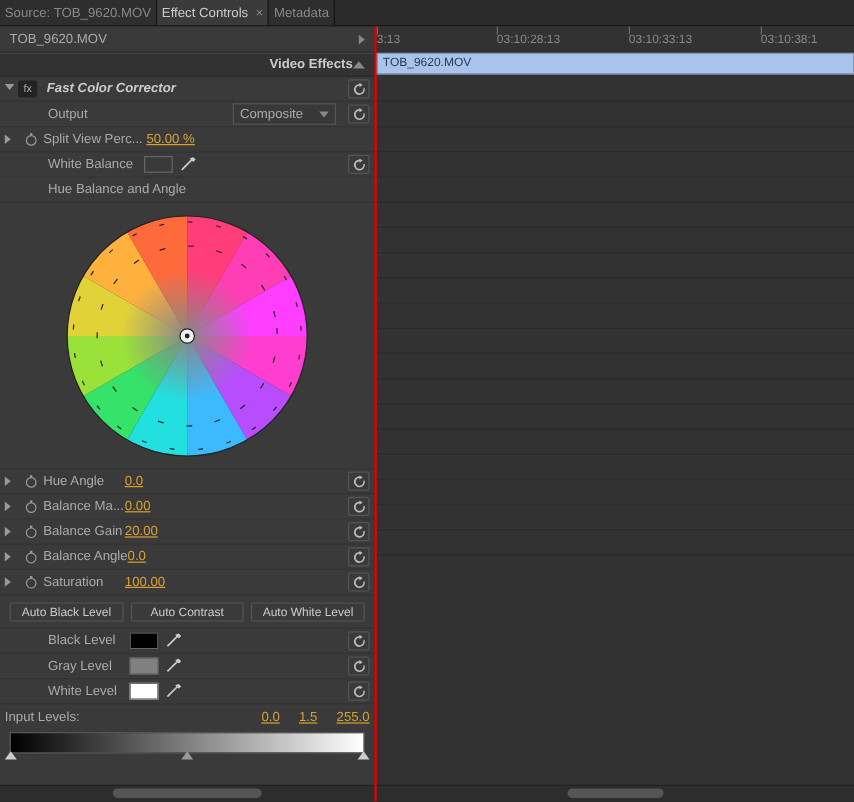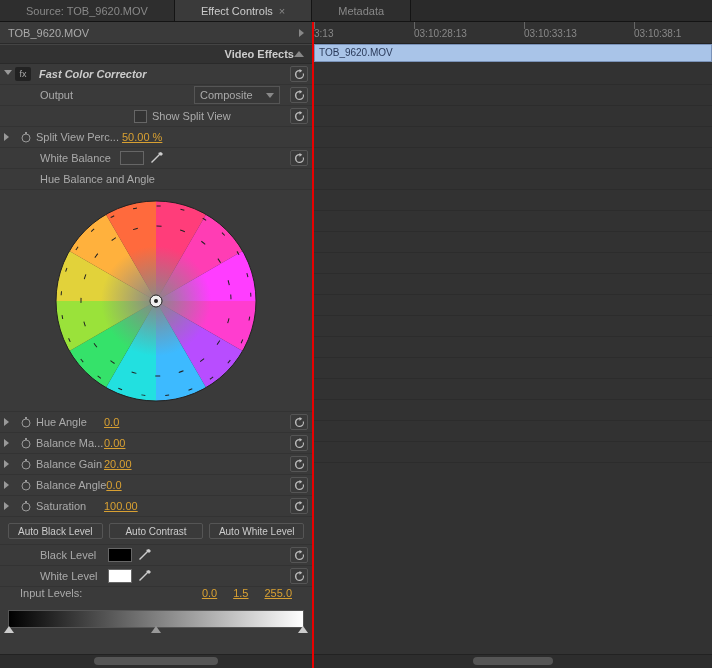--- a/index.html
+++ b/index.html
@@ -1,18 +1,18 @@
 <!DOCTYPE html>
 <html><head>
 <meta charset="utf-8">
 <style>
 *{margin:0;padding:0;box-sizing:border-box;font-family:"Segoe UI",Arial,sans-serif;user-select:none}
 body{background:#1a1a1a;color:#aaa;font-size:11px;width:712px;height:668px;overflow:hidden}
 .tabs{display:flex;background:#2a2a2a;height:22px;border-bottom:1px solid #141414}
-.tab{padding:0 26px;line-height:22px;color:#888;border-right:1px solid #141414;background:#2e2e2e}
+.tab{padding:0 4px;line-height:22px;color:#888;border-right:1px solid #141414;background:#2e2e2e}
 .tab.active{background:#3a3a3a;color:#ccc}
 .tab .close{margin-left:6px;color:#888;cursor:pointer}
 .main{display:flex;height:calc(100% - 22px)}
 .left{width:312px;background:#3a3a3a;display:flex;flex-direction:column}
 .right{flex:1;background:#323232;position:relative}
 .right-inner{position:absolute;inset:0;border-left:2px solid #e80000}
 .clip-hdr{display:flex;justify-content:space-between;align-items:center;height:22px;padding:0 8px;border-bottom:1px solid #2a2a2a}
 .arrow-r{width:0;height:0;border-top:4px solid transparent;border-bottom:4px solid transparent;border-left:5px solid #888}
 .section-hdr{display:flex;justify-content:flex-end;align-items:center;height:20px;padding:0 8px;background:#323232;border-top:1px solid #444;border-bottom:1px solid #2a2a2a;font-weight:bold;color:#ccc}
 .tri-up{width:0;height:0;border-left:5px solid transparent;border-right:5px solid transparent;border-bottom:6px solid #888}
@@ -32,21 +32,21 @@
 .val{color:#d8a032;text-decoration:underline;cursor:text}
 .dropdown{width:86px;height:18px;background:#383838;border:1px solid #555;display:flex;align-items:center;padding:0 5px;justify-content:space-between}
 .dropdown .dd-arrow{width:0;height:0;border-left:4px solid transparent;border-right:4px solid transparent;border-top:5px solid #888}
 .checkbox{width:13px;height:13px;border:1px solid #666;background:#333;margin-right:5px}
 .swatch{width:24px;height:14px;border:1px solid #666;margin-right:6px}
 .eyedrop{width:14px;height:14px}
 .eyedrop svg{width:14px;height:14px}
 .wheel-wrap{height:222px;display:flex;align-items:center;justify-content:center;border-bottom:1px solid #333}
 .btn-row{display:flex;gap:6px;padding:4px 8px;height:28px;align-items:center;border-bottom:1px solid #333}
 .btn{flex:1;height:16px;background:#3a3a3a;border:1px solid #555;border-radius:2px;text-align:center;line-height:16px;font-size:10px;color:#ccc}
-.levels-row{display:flex;align-items:flex-start;height:21px;padding:0 20px;gap:16px}
+.levels-row{display:flex;align-items:center;height:21px;padding:0 4px;gap:16px}
 .levels-track{position:relative;height:18px;margin:2px 8px 4px;background:linear-gradient(to right,#000,#fff);border:1px solid #555}
 .levels-track .handle{position:absolute;bottom:-6px;width:0;height:0;border-left:5px solid transparent;border-right:5px solid transparent;border-bottom:7px solid #ccc}
 .scroll-bottom{height:14px;background:#2d2d2d;border-top:1px solid #222;position:relative;margin-top:auto}
 .scroll-thumb{position:absolute;left:30%;width:40%;top:2px;height:8px;background:#555;border-radius:4px}
 .ruler{height:22px;background:#323232;border-bottom:1px solid #222;display:flex;position:relative;color:#888;font-size:10px}
 .ruler .tick{position:absolute;top:0;height:100%}
 .ruler .tick::before{content:"";position:absolute;top:0;left:0;width:1px;height:7px;background:#666}
 .ruler .tick span{position:absolute;top:6px;left:0}
 .clip-bar{position:absolute;top:22px;left:0;right:0;height:18px;background:#a9c4e8;border:1px solid #7a92b8;color:#2a3a5a;padding:0 4px;line-height:16px;font-size:10px}
 .track-lines{position:absolute;top:42px;left:0;right:0;bottom:14px}
@@ -99,30 +99,20 @@
           <span class="dd-arrow"></span>
       </div>
       <span style="width:10px"></span>
       <span class="reset">
           <svg viewBox="0 0 12 12">
             <path d="M6 1a5 5 0 1 0 4.9 4H9.5A3.5 3.5 0 1 1 6 2.5V4l3-2-3-2v1z" fill="#bbb"></path>
           </svg>
         </span>
     </div>
 
-    <div class="prop-row">
-      <span style="width:130px"></span>
-      <span class="checkbox"></span>
-      <span class="label-wide">Show Split View</span>
-      <span class="reset">
-          <svg viewBox="0 0 12 12">
-            <path d="M6 1a5 5 0 1 0 4.9 4H9.5A3.5 3.5 0 1 1 6 2.5V4l3-2-3-2v1z" fill="#bbb"></path>
-          </svg>
-        </span>
-    </div>
 
 
     <div class="prop-row">
       <span class="tw"></span>
       <span style="width:8px"></span>
       <span class="stopwatch"><svg viewBox="0 0 12 12">
             <circle cx="6" cy="7" r="4" fill="none" stroke="#999"></circle>
             <rect x="5" y="1" width="2" height="2" fill="#999"></rect>
           </svg></span>
       <span class="label" style="min-width:86px">Split View Perc...</span>
@@ -284,20 +274,34 @@
           </svg></span>
       <span class="spacer"></span>
       <span class="reset">
           <svg viewBox="0 0 12 12">
             <path d="M6 1a5 5 0 1 0 4.9 4H9.5A3.5 3.5 0 1 1 6 2.5V4l3-2-3-2v1z" fill="#bbb"></path>
           </svg>
         </span>
     </div>
     <div class="prop-row">
       <span class="ind36"></span>
+      <span class="label">Gray Level</span>
+      <span class="swatch" style="background:#808080"></span>
+      <span class="eyedrop"><svg viewBox="0 0 14 14">
+            <path d="M11 1l2 2-2 2-1-1-6 6-2 2-1-1 2-2 6-6-1-1z" fill="#ccc"></path>
+          </svg></span>
+      <span class="spacer"></span>
+      <span class="reset">
+          <svg viewBox="0 0 12 12">
+            <path d="M6 1a5 5 0 1 0 4.9 4H9.5A3.5 3.5 0 1 1 6 2.5V4l3-2-3-2v1z" fill="#bbb"></path>
+          </svg>
+        </span>
+    </div>
+    <div class="prop-row">
+      <span class="ind36"></span>
       <span class="label">White Level</span>
       <span class="swatch" style="background:#fff"></span>
       <span class="eyedrop"><svg viewBox="0 0 14 14">
             <path d="M11 1l2 2-2 2-1-1-6 6-2 2-1-1 2-2 6-6-1-1z" fill="#ccc"></path>
           </svg></span>
       <span class="spacer"></span>
       <span class="reset">
           <svg viewBox="0 0 12 12">
             <path d="M6 1a5 5 0 1 0 4.9 4H9.5A3.5 3.5 0 1 1 6 2.5V4l3-2-3-2v1z" fill="#bbb"></path>
           </svg>

